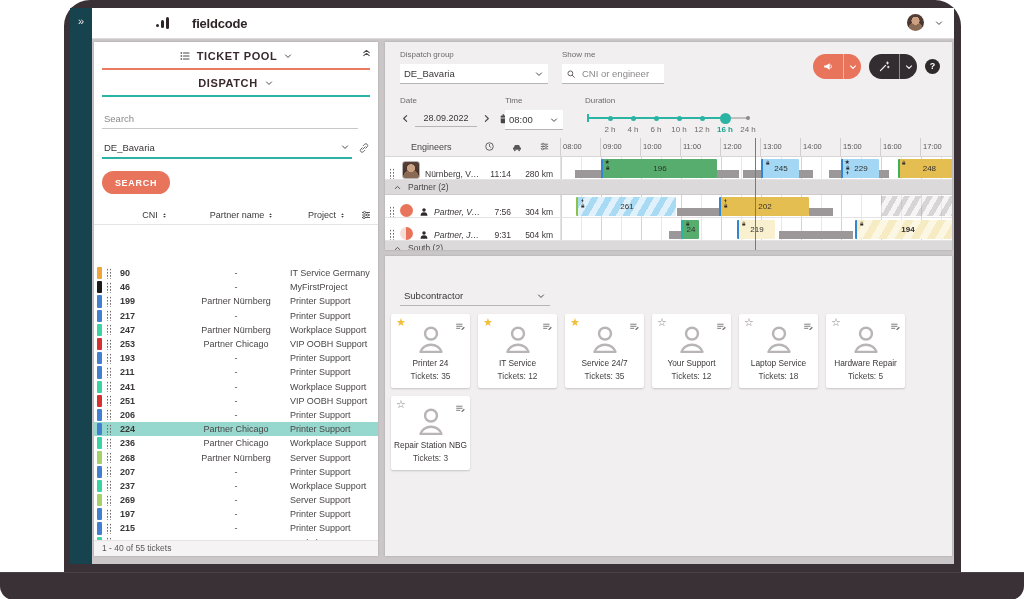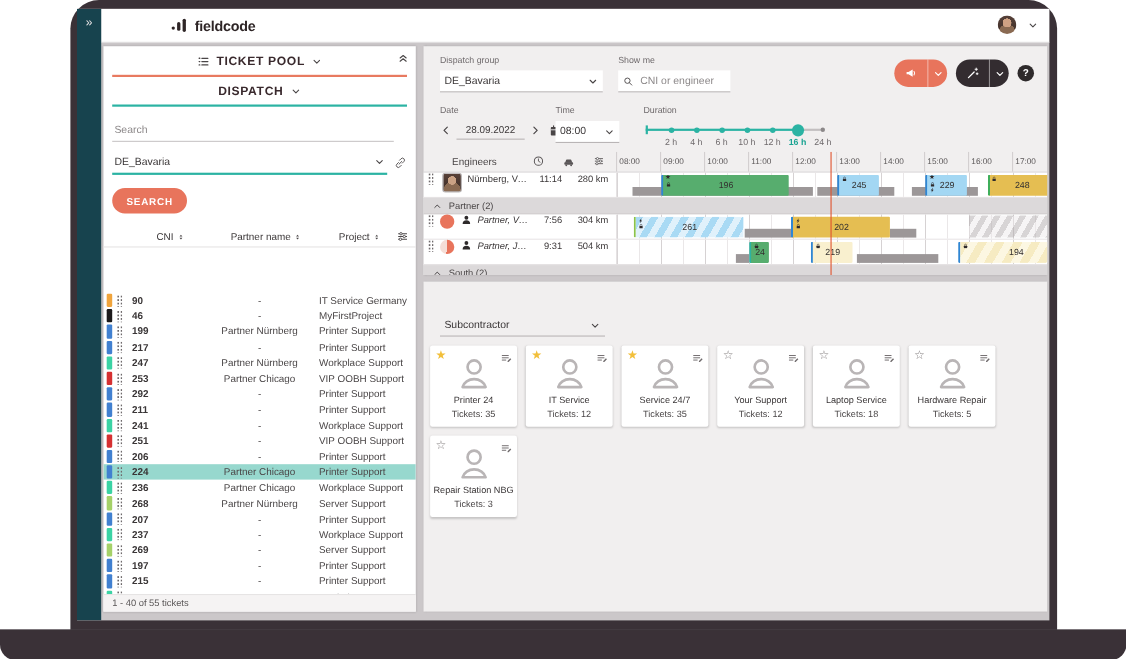--- a/index.html
+++ b/index.html
@@ -11,21 +11,21 @@
   .screen{position:absolute;left:70px;top:8px;width:884px;height:556px;background:#cbc7c9;overflow:hidden;}
   
   .rail{position:absolute;left:0;top:0;width:22px;height:100%;background:#17434e;color:#e8e4e5;z-index:4;}
   .rail .xp{display:block;text-align:center;font-size:11px;line-height:26px;cursor:pointer;}
   
   .topbar{position:absolute;left:22px;top:0;right:0;height:30px;background:#fff;border-bottom:1px solid #dddbdc;z-index:3;}
   .logo{position:absolute;left:64px;top:0;height:30px;display:flex;align-items:center;gap:2px;color:#2e2526;}
   .lg-dot{width:3px;height:3px;border-radius:50%;background:#2e2526;margin-top:4px;}
   .lg-b1{width:3px;height:8px;border-radius:2px;background:#2e2526;margin-top:1px;}
   .lg-b2{width:3px;height:12px;border-radius:2px;background:#2e2526;}
-  .lg-t{font-size:13px;font-weight:bold;letter-spacing:-.2px;margin-left:6px;}
+  .lg-t{font-size:13px;font-weight:bold;letter-spacing:-.2px;margin-left:21px;}
   .viewsel{position:absolute;right:56px;top:7px;width:168px;height:17px;border-bottom:1px solid #aaa6a8;display:flex;align-items:center;font-size:9.5px;color:#3a3637;cursor:pointer;}
   .viewsel .cap{margin-left:auto;}
   .avatar{position:absolute;right:30px;top:6px;width:17px;height:17px;border-radius:50%;
           background:radial-gradient(circle at 50% 40%,#cfa183 0 30%,transparent 31%),radial-gradient(circle at 50% 92%,#8a6a52 0 42%,transparent 43%),linear-gradient(#564038,#3e2f28);}
   .usercap{position:absolute;right:10px;top:10px;color:#4a4647;}
   
   .content{position:absolute;left:22px;top:30px;right:0;bottom:0;}
   .panel{position:absolute;box-shadow:0 0 2px rgba(0,0,0,.18);}
   .pleft{left:2px;top:4px;width:284px;bottom:8px;background:#fff;}
   .ptop{left:293px;top:4px;right:2px;height:208px;background:#f1efef;}
@@ -85,21 +85,21 @@
   .sl-lab{position:absolute;top:17px;font-size:8px;color:#6f6a6c;transform:translateX(-50%);white-space:nowrap;}
   .sl-lab.on{color:#1ba392;font-weight:bold;}
   
   .tl{position:absolute;left:0;right:0;top:96px;bottom:0;overflow:hidden;}
   .tlhead{display:flex;height:18px;border-bottom:1px solid #d8d5d6;font-size:8.5px;color:#4a4647;}
   .tlh-left{width:175px;flex:none;display:flex;align-items:center;}
   .tlh-left .nm{margin-left:26px;font-size:9px;}
   .tlh-left .hi{margin-left:auto;color:#5a5657;display:flex;gap:16px;padding-right:10px;}
   .hcell{width:40px;flex:none;border-left:1px solid #d3cfd0;font-size:7.5px;color:#5a5657;line-height:17px;padding-left:2px;box-sizing:border-box;}
   .erow{display:flex;height:22px;background:#fff;border-bottom:1px solid #e5e2e3;}
-  .lcell{width:175px;flex:none;display:flex;align-items:flex-start;font-size:8.5px;color:#3a3637;border-right:1px solid #e5e2e3;}
+  .lcell{width:175px;flex:none;display:flex;align-items:flex-end;font-size:8.5px;color:#3a3637;border-right:1px solid #e5e2e3;}
   .lcell .grip{margin-left:4px;}
   .lcell .nm{flex:1;margin-left:5px;white-space:nowrap;overflow:hidden;text-overflow:ellipsis;}
   .lcell .nm.it{font-style:italic;}
   .lcell .tv{width:30px;text-align:right;flex:none;}
   .lcell .dv{width:42px;text-align:right;flex:none;padding-right:7px;}
   .eavatar{width:16px;height:16px;border-radius:3px;margin-left:8px;flex:none;border:1px solid #b9b5b6;
     background:radial-gradient(circle at 50% 38%,#caa285 0 30%,transparent 31%),radial-gradient(circle at 50% 95%,#8a6a52 0 45%,transparent 46%),linear-gradient(#584038,#3a2c26);}
   .pie{width:13px;height:13px;border-radius:50%;margin-left:6px;flex:none;}
   .psn{margin-left:6px;color:#2e2a2b;flex:none;display:flex;}
   .lane{position:relative;flex:1;overflow:hidden;
@@ -279,21 +279,21 @@
             <div class="trow">
               <span class="cbar" style="background:#d63031"></span>
               <span class="grip"></span>
               <span class="tc cni">253</span>
               <span class="tc pn">Partner Chicago</span>
               <span class="tc pj">VIP OOBH Support</span>
             </div>
             <div class="trow">
               <span class="cbar" style="background:#4180d0"></span>
               <span class="grip"></span>
-              <span class="tc cni">292</span>
+              <span class="tc cni">193</span>
               <span class="tc pn">-</span>
               <span class="tc pj">Printer Support</span>
             </div>
             <div class="trow">
               <span class="cbar" style="background:#4180d0"></span>
               <span class="grip"></span>
               <span class="tc cni">211</span>
               <span class="tc pn">-</span>
               <span class="tc pj">Printer Support</span>
             </div>
@@ -653,21 +653,21 @@
                 <div class="blk" style="left:176.0px;width:38.0px;background:#f9f0cf;border-left:2px solid #2f86d3;">
                   <span class="bicons">
                     <svg viewBox="0 0 24 24" width="5.5" height="5.5">
                       <rect x="5.5" y="10.5" width="13" height="9.5" rx="1.5" fill="currentColor"></rect>
                       <path d="M8.2 10.5V7.8a3.8 3.8 0 0 1 7.6 0v2.7" fill="none" stroke="currentColor" stroke-width="2"></path>
                     </svg>
                   </span>
                   <span>219</span>
                 </div>
                 <div class="blk travel" style="left:218.0px;width:74.0px"></div>
-                <div class="blk striped-cream" style="left:310px;width:104.0px;border-left:2px solid #2f86d3;">
+                <div class="blk striped-cream" style="left:294.0px;width:104.0px;border-left:2px solid #2f86d3;font-weight:bold;">
                   <span class="bicons">
                     <svg viewBox="0 0 24 24" width="5.5" height="5.5">
                       <rect x="5.5" y="10.5" width="13" height="9.5" rx="1.5" fill="currentColor"></rect>
                       <path d="M8.2 10.5V7.8a3.8 3.8 0 0 1 7.6 0v2.7" fill="none" stroke="currentColor" stroke-width="2"></path>
                     </svg>
                   </span>
                   <span>194</span>
                 </div>
               </div>
             </div>

